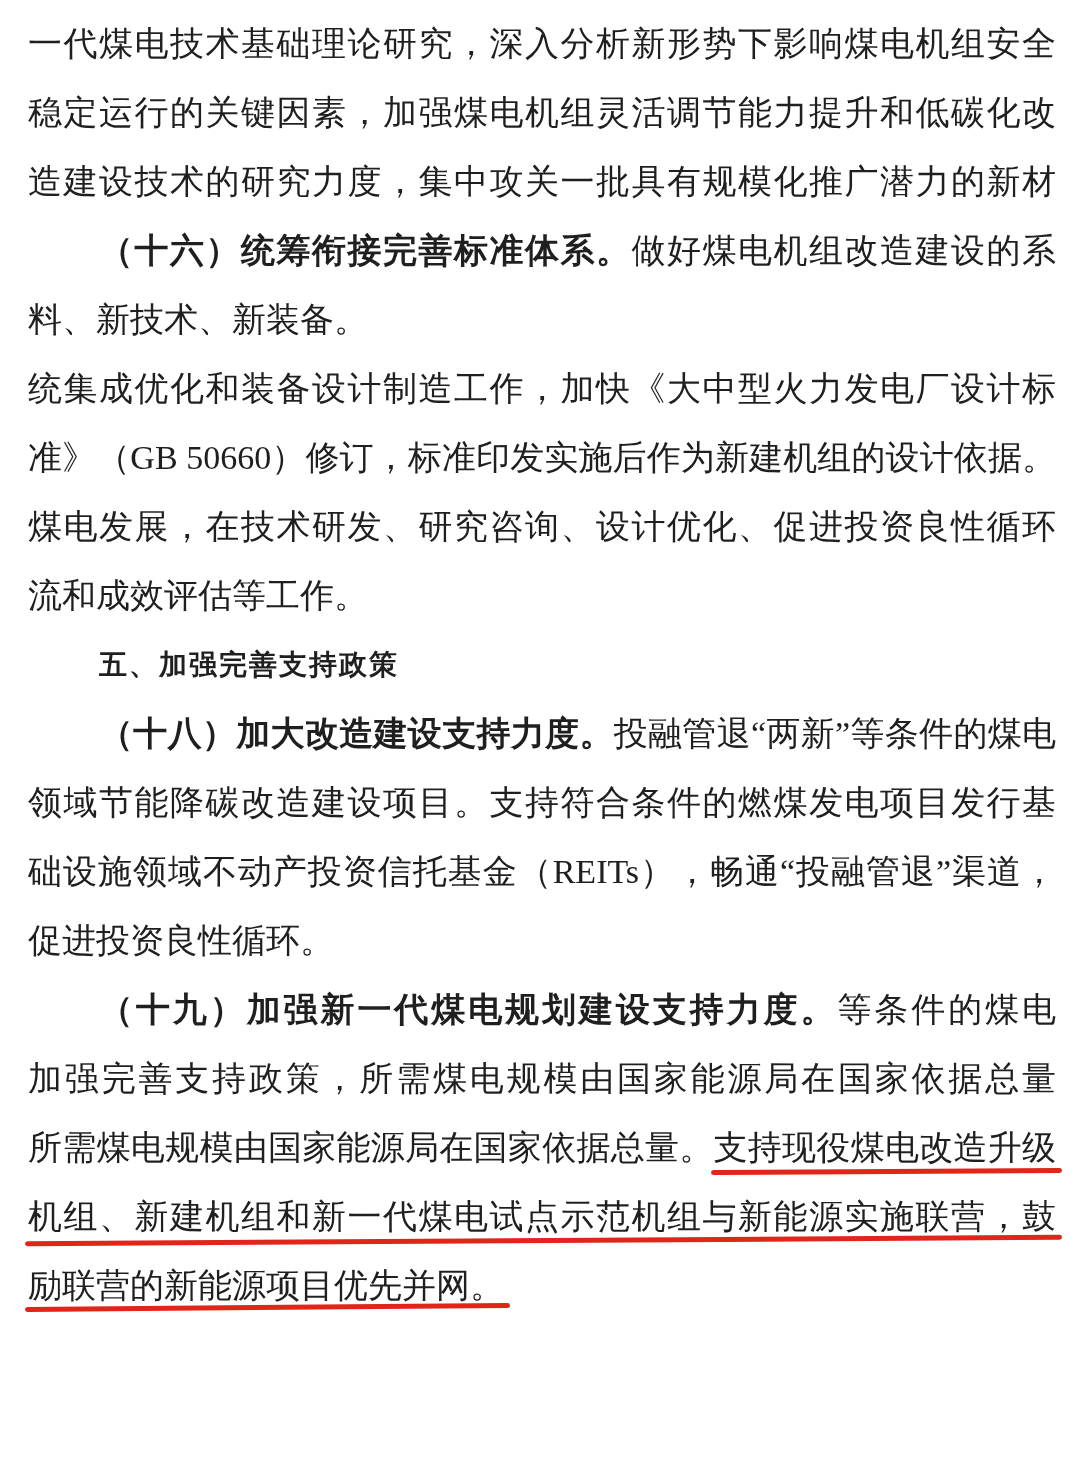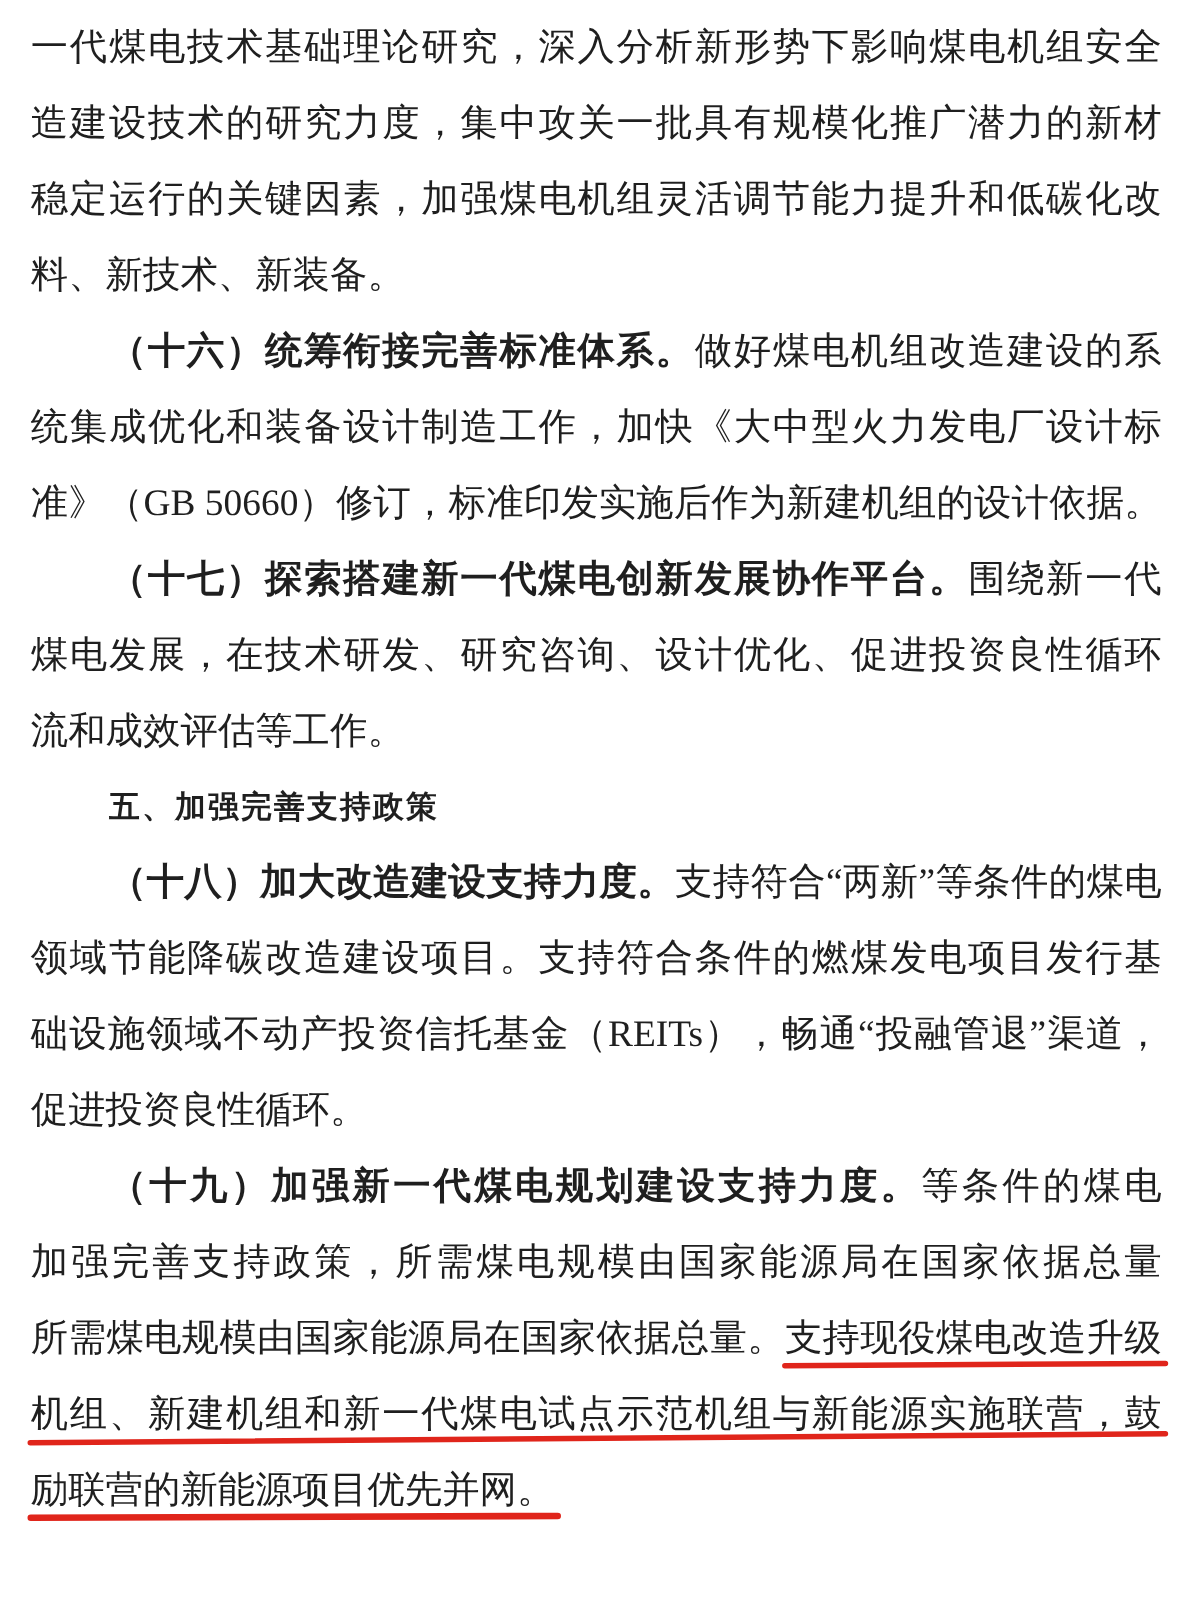--- a/index.html
+++ b/index.html
@@ -57,31 +57,30 @@
   
   .doc .line:nth-child(19) .u::after { transform: rotate(-0.45deg); bottom: -6px; height: 5px; }
   .doc .line:nth-child(20) .u::after { transform: rotate(-0.2deg);  bottom: -9px; height: 6px; }
   .doc .line:nth-child(21) .u::after { transform: rotate(0.45deg);  bottom: -9px; height: 6px; right: -10px; }
 </style>
 </head>
 <body style="background: rgb(255, 255, 255); color: rgb(31, 31, 31);">
 
 <div class="doc">
     <div class="line j"><span>一代煤电技术基础理论研究，深入分析新形势下影响煤电机组安全</span></div>
+    <div class="line j"><span>稳定运行的关键因素，加强煤电机组灵活调节能力提升和低碳化改</span></div>
     <div class="line j"><span>造建设技术的研究力度，集中攻关一批具有规模化推广潜力的新材</span></div>
-    <div class="line j"><span>稳定运行的关键因素，加强煤电机组灵活调节能力提升和低碳化改</span></div>
+    <div class="line indent j"><span class="b">（十六）统筹衔接完善标准体系。</span><span>做好煤电机组改造建设的系</span></div>
     <div class="line"><span>料、新技术、新装备。</span></div>
-    <div class="line indent j"><span class="b">（十六）统筹衔接完善标准体系。</span><span>做好煤电机组改造建设的系</span></div>
     <div class="line j"><span>统集成优化和装备设计制造工作，加快《大中型火力发电厂设计标</span></div>
     <div class="line j"><span>准》（GB 50660）修订，标准印发实施后作为新建机组的设计依据。</span></div>
-    <div class="line indent j"><span class="b">（十七）探索搭建新一代煤电创新发展协作平台。</span><span>围绕新一代</span></div>
     <div class="line j"><span>煤电发展，在技术研发、研究咨询、设计优化、促进投资良性循环</span></div>
     <div class="line"><span>流和成效评估等工作。</span></div>
     <div class="line indent heading"><span class="b">五、加强完善支持政策</span></div>
-    <div class="line indent j"><span class="b">（十八）加大改造建设支持力度。</span><span>支持符合“两新”等条件的煤电</span></div>
+    <div class="line indent j"><span class="b">（十八）加大改造建设支持力度。</span><span>投融管退“两新”等条件的煤电</span></div>
     <div class="line j"><span>领域节能降碳改造建设项目。支持符合条件的燃煤发电项目发行基</span></div>
     <div class="line j"><span>础设施领域不动产投资信托基金（REITs），畅通“投融管退”渠道，</span></div>
     <div class="line"><span>促进投资良性循环。</span></div>
     <div class="line indent j"><span class="b">（十九）加强新一代煤电规划建设支持力度。</span><span>等条件的煤电</span></div>
     <div class="line j"><span>加强完善支持政策，所需煤电规模由国家能源局在国家依据总量</span></div>
     <div class="line j"><span>所需煤电规模由国家能源局在国家依据总量。</span><span class="u">支持现役煤电改造升级</span></div>
     <div class="line j"><span class="u">机组、新建机组和新一代煤电试点示范机组与新能源实施联营，鼓</span></div>
     <div class="line"><span class="u">励联营的新能源项目优先并网。</span></div>
   </div>
 

